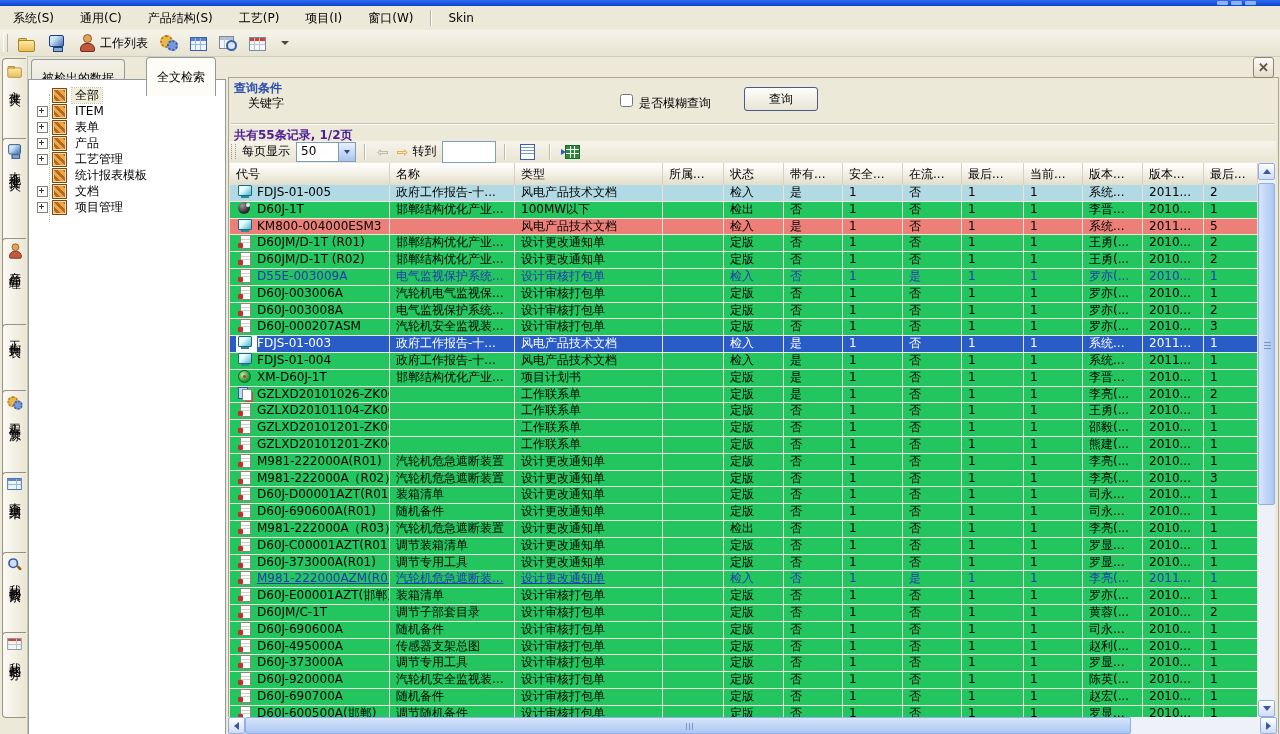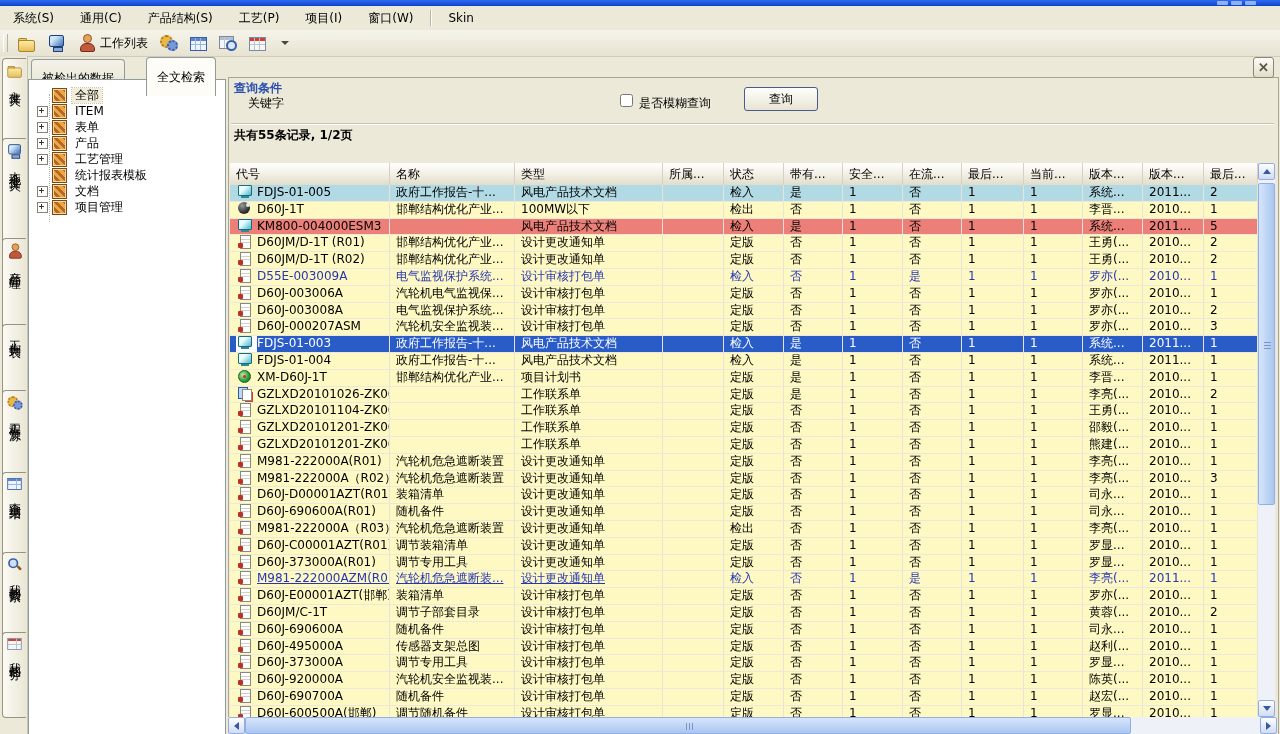--- a/index.html
+++ b/index.html
@@ -94,21 +94,21 @@
   .kw-label{position:absolute;left:248px;top:95px;}
   .kw-input{position:absolute;left:298px;top:90px;width:306px;height:18px;border:1px solid #7f9db9;
             font:12px "DejaVu Sans",sans-serif;padding:0 3px;}
   .fuzzy-cb{position:absolute;left:620px;top:94px;width:13px;height:13px;margin:0;}
   .fuzzy-label{position:absolute;left:639px;top:95px;}
   .search-btn{position:absolute;left:744px;top:87px;width:74px;height:24px;
               background:linear-gradient(#fefefb,#e8e4d4);border:1px solid #4a5a8a;border-radius:3px;
               font:12px "DejaVu Sans",sans-serif;cursor:default;}
   .etch{position:absolute;left:231px;top:123px;width:1043px;height:0;
         border-top:1px solid #c8c4b0;border-bottom:1px solid #fff;}
-  .summary{position:absolute;left:234px;top:127px;color:#000000;font-weight:bold;}
+  .summary{position:absolute;left:234px;top:127px;color:#4c1d95;font-weight:bold;}
   
   .pagerbar{position:absolute;left:229px;top:141px;width:1047px;height:21px;display:flex;align-items:center;
             background:linear-gradient(#f6f4ea,#e9e5d4);}
   .pgrip{width:3px;height:15px;margin:0 6px 0 2px;border-left:1px dotted #9a9684;border-right:1px dotted #9a9684;}
   .combo{margin-left:6px;width:58px;height:18px;border:1px solid #7f9db9;background:#fff;display:flex;}
   .combo .cval{flex:1;padding:1px 4px;}
   .cbtn{width:16px;background:linear-gradient(#e8f0fc,#aac4ec);border-left:1px solid #7f9db9;
         display:flex;align-items:center;justify-content:center;}
   .tri-dn{width:0;height:0;border-left:3px solid transparent;border-right:3px solid transparent;
           border-top:4px solid #2a4a7a;}
@@ -123,21 +123,21 @@
   .i-excel{position:relative;width:13px;height:12px;border:1px solid #1a6a2a;
       background:linear-gradient(90deg,transparent 0 4px,#fff 4px 5px,transparent 5px 8px,#fff 8px 9px,transparent 9px),
                  linear-gradient(transparent 0 3px,#fff 3px 4px,transparent 4px 7px,#fff 7px 8px,transparent 8px),#2a8a3a;}
   .i-excel:before{content:"";position:absolute;left:-5px;top:3px;width:0;height:0;
       border-top:3px solid transparent;border-bottom:3px solid transparent;border-left:5px solid #3858c8;}
   
   .ghead{position:absolute;left:230px;top:163px;width:1028px;height:22px;display:flex;
          background:linear-gradient(#ffffff,#f1eee2 55%,#e2ddcb);border-bottom:1px solid #b8b4a2;overflow:hidden;}
   .h-cell{flex:none;border-right:1px solid #d5d2c4;box-sizing:border-box;padding:3px 0 0 6px;
           white-space:nowrap;overflow:hidden;}
-  .gbody{position:absolute;left:230px;top:185px;width:1028px;height:532px;background:#fef9c3;overflow:hidden;}
+  .gbody{position:absolute;left:230px;top:185px;width:1028px;height:532px;background:#22c55e;overflow:hidden;}
   .g-row{display:flex;height:16.8px;line-height:15.8px;border-bottom:1px solid #ece8dc;box-sizing:border-box;}
   .g-cell{flex:none;box-sizing:border-box;border-right:1px solid #e6e3d8;padding-left:6px;
           white-space:nowrap;overflow:hidden;}
   .r-hlblue{background:#b2dae4;}
   .r-hlred{background:#ec8078;}
   .r-sel{background:#2a5cc8;color:#fff;}
   .r-link{color:#2636b4;}
   .u{text-decoration:underline;}
   .icwrap{display:inline-block;padding:0 1px;}
   .r-sel .icwrap{background:#fff;}
@@ -317,20 +317,43 @@
 
   <div class="grp-label">查询条件</div>
   <div class="kw-label">关键字</div>
   <input type="checkbox" class="fuzzy-cb" style="">
   <div class="fuzzy-label">是否模糊查询</div>
   <button class="search-btn">查询</button>
 
   <div class="etch"></div>
   <div class="summary">共有55条记录, 1/2页</div>
 
+  <div class="pagerbar">
+    <span class="pgrip"></span>
+    <span>每页显示</span>
+    <span class="combo">
+      <span class="cval">50</span>
+      <span class="cbtn">
+          <span class="tri-dn"></span>
+        </span>
+    </span>
+    <span class="psep"></span>
+    <span class="pgarrow prev">⇦</span>
+    <span class="pgarrow next">⇨</span>
+    <span>转到</span>
+    <input class="goto-input" value="" style="">
+    <span class="psep"></span>
+    <span class="pbtn">
+        <span class="i-proplist"></span>
+      </span>
+    <span class="psep"></span>
+    <span class="pbtn">
+        <span class="i-excel"></span>
+      </span>
+  </div>
 
   <div class="ghead" id="ghead">
       <div class="h-cell" style="width: 160px;">代号</div>
       <div class="h-cell" style="width: 125px;">名称</div>
       <div class="h-cell" style="width: 148px;">类型</div>
       <div class="h-cell" style="width: 61px;">所属...</div>
       <div class="h-cell" style="width: 60px;">状态</div>
       <div class="h-cell" style="width: 59px;">带有...</div>
       <div class="h-cell" style="width: 60px;">安全...</div>
       <div class="h-cell" style="width: 59px;">在流...</div>

